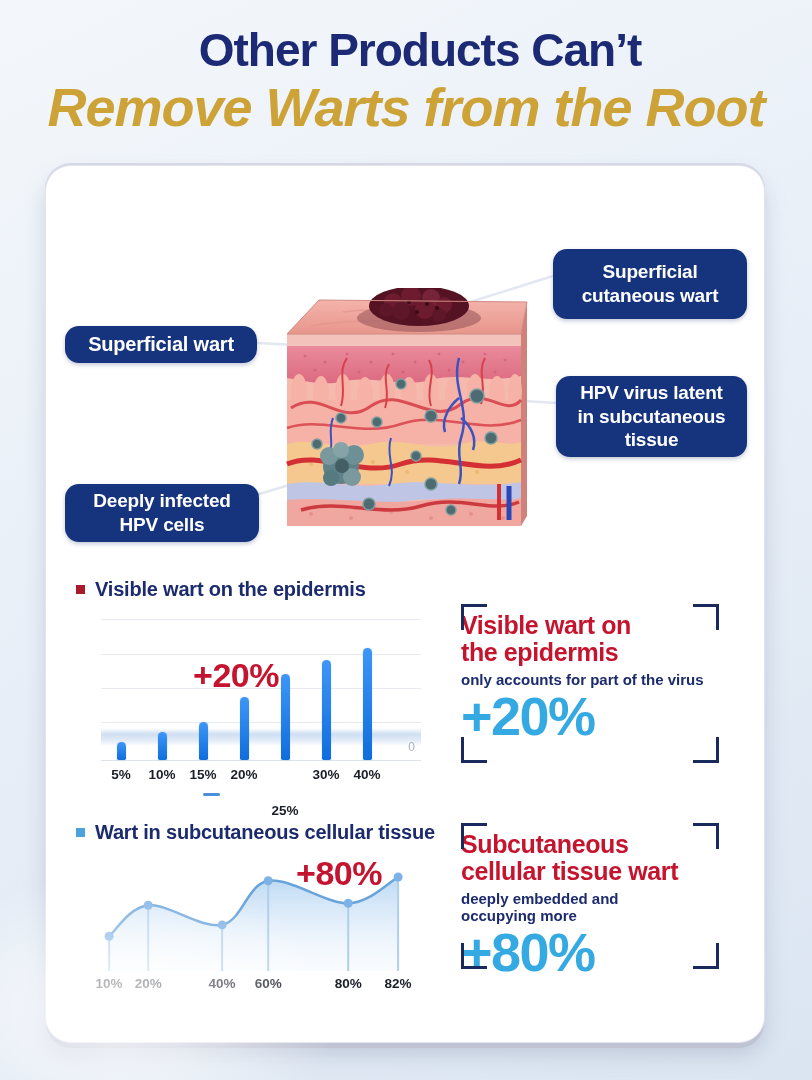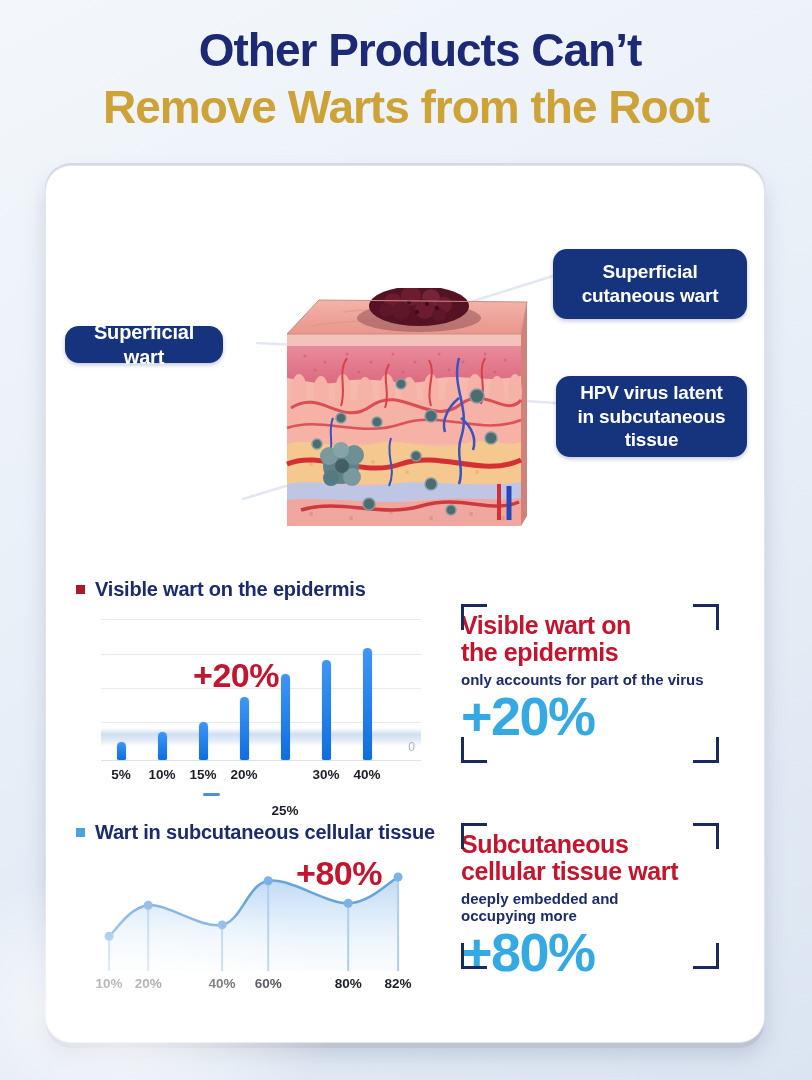--- a/index.html
+++ b/index.html
@@ -10,21 +10,21 @@
     background:linear-gradient(155deg,#f3f7fb 0%,#eaf0f8 40%,#dbe5f1 100%);
   }
   .page::after{
     content:""; position:absolute; left:-120px; bottom:-80px; width:480px; height:300px;
     background:radial-gradient(ellipse at center, rgba(255,255,255,.85), rgba(255,255,255,0) 65%);
     pointer-events:none;
   }
   
   .title { position:absolute; top:22px; left:0; width:100%; text-align:center; line-height:57px; letter-spacing:-1px; }
   .t1 { font-size:46px; font-weight:700; color:#1c2a75;padding-left:28px; }
-  .t2 { font-size:46px; font-weight:700; color:#cda237; }
+  .t2 { font-size:54px; font-weight:700; color:#cda237;font-style:italic; }
   
   .card {
     position:absolute; left:45px; top:165px; width:720px; height:878px;
     background:#ffffff; border-radius:26px;
     border:1px solid #e1e4ee;
     box-shadow:0 6px 0 -1px #bfc3d3, 0 12px 20px rgba(140,148,175,.35), 0 -2px 0 #d8dce7;
   }
   .badge {
     position:absolute; left:8px; top:14px; width:226px; height:54px;
     background:linear-gradient(120deg,#232e78 0%,#161f5e 70%);
@@ -34,21 +34,21 @@
   }
   
   .dlabel {
     position:absolute; background:#16337e; color:#fff;
     display:flex; align-items:center; justify-content:center; text-align:center;
     font-size:19px; font-weight:600; line-height:1.25; white-space:pre-line;
     border-radius:14px; padding:4px 8px; letter-spacing:-0.2px;
     box-shadow:0 2px 4px rgba(20,35,90,.25);
   }
   .scw { left:507px; top:83px;  width:194px; height:70px; }
-  .sw  { left:19px;  top:160px; width:158px; height:37px; font-size:20px; }
+  .sw  { left:19px;  top:160px; width:192px; height:37px; font-size:20px; }
   .hpv { left:510px; top:210px; width:191px; height:81px; }
   .dih { left:19px;  top:318px; width:194px; height:58px; }
   .connectors { position:absolute; left:0; top:75px; width:720px; height:330px; pointer-events:none; }
   .skin { position:absolute; left:235px; top:122px; width:252px; height:246px; }
   
   .sec { position:absolute; left:30px; display:flex; align-items:center; }
   .sec .bullet { width:9px; height:9px; margin-right:10px; display:inline-block; }
   .sec .stxt { font-size:20px; font-weight:700; color:#1c2b6e; letter-spacing:-0.2px; }
   .sec1 { top:412px; }
   .sec2 { top:655px; }
@@ -230,20 +230,22 @@
       </g>
       <polygon points="6,46 38,12 246,14 240,46" fill="none" stroke="#d08b83" stroke-width="1"></polygon>
     </svg>
 
     <div class="dlabel scw">Superficial
 cutaneous wart</div>
     <div class="dlabel sw">Superficial wart</div>
     <div class="dlabel hpv">HPV virus latent
 in subcutaneous
 tissue</div>
+    <div class="dlabel dih">Deeply infected
+HPV cells</div>
 
     <div class="sec sec1">
       <span class="bullet" style="background:#a81b2b"></span>
       <span class="stxt">Visible wart on the epidermis</span>
     </div>
 
     <div class="barchart">
       <div class="barplot" id="barplot">
         <div class="annot annot20">+20%</div>
         <div class="zero">0</div>

